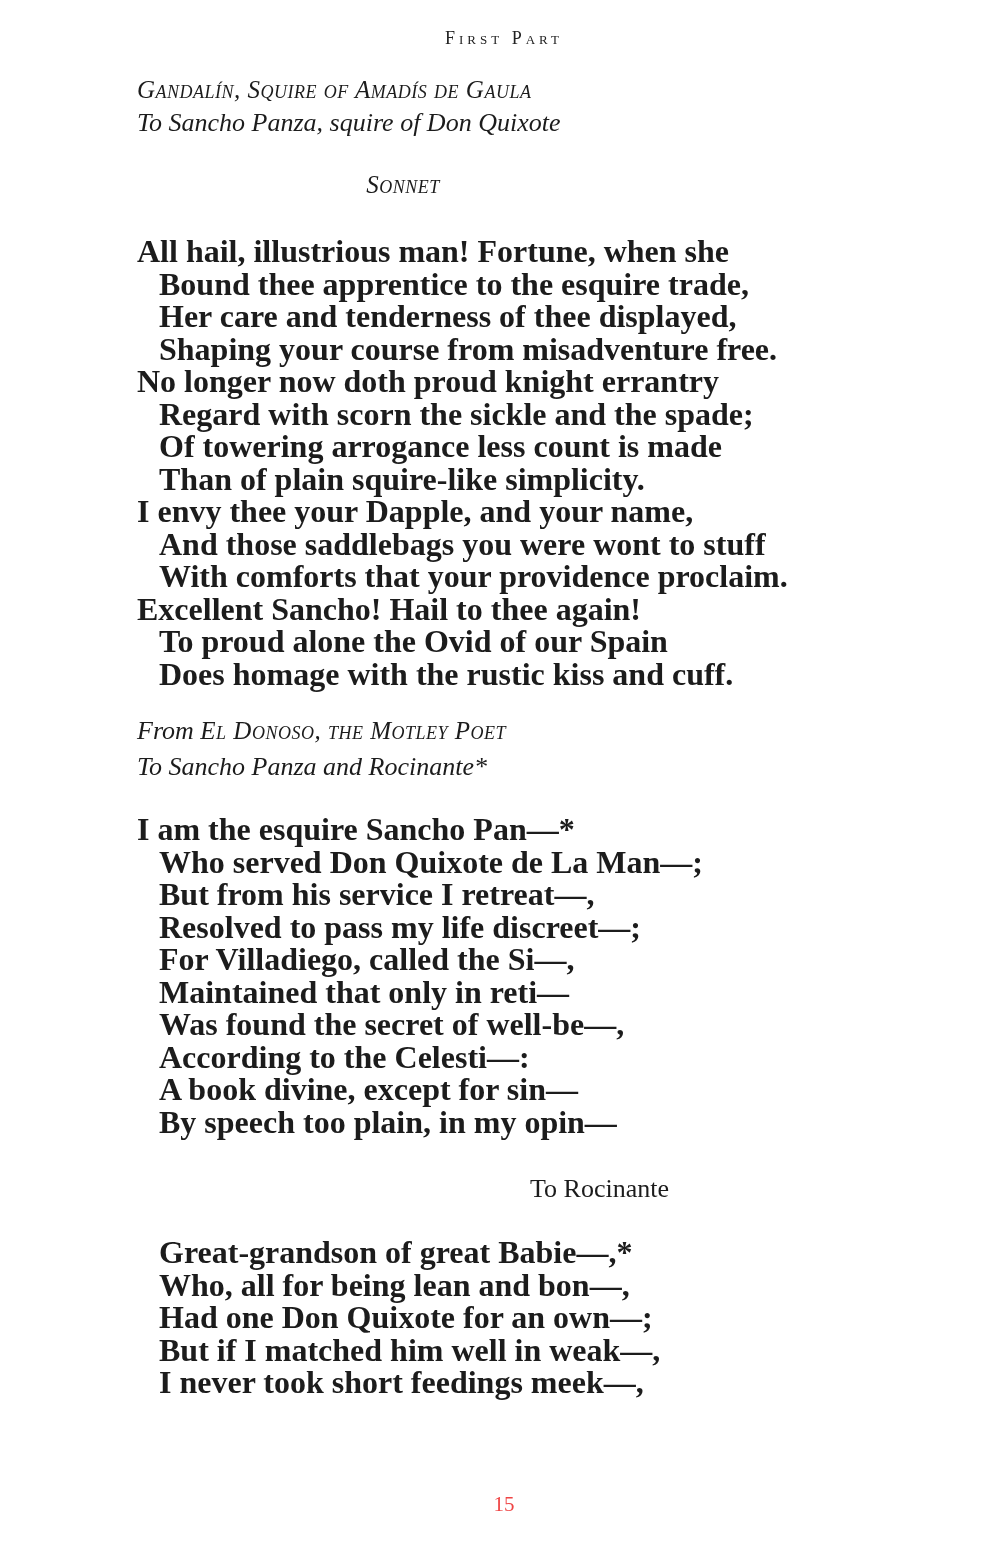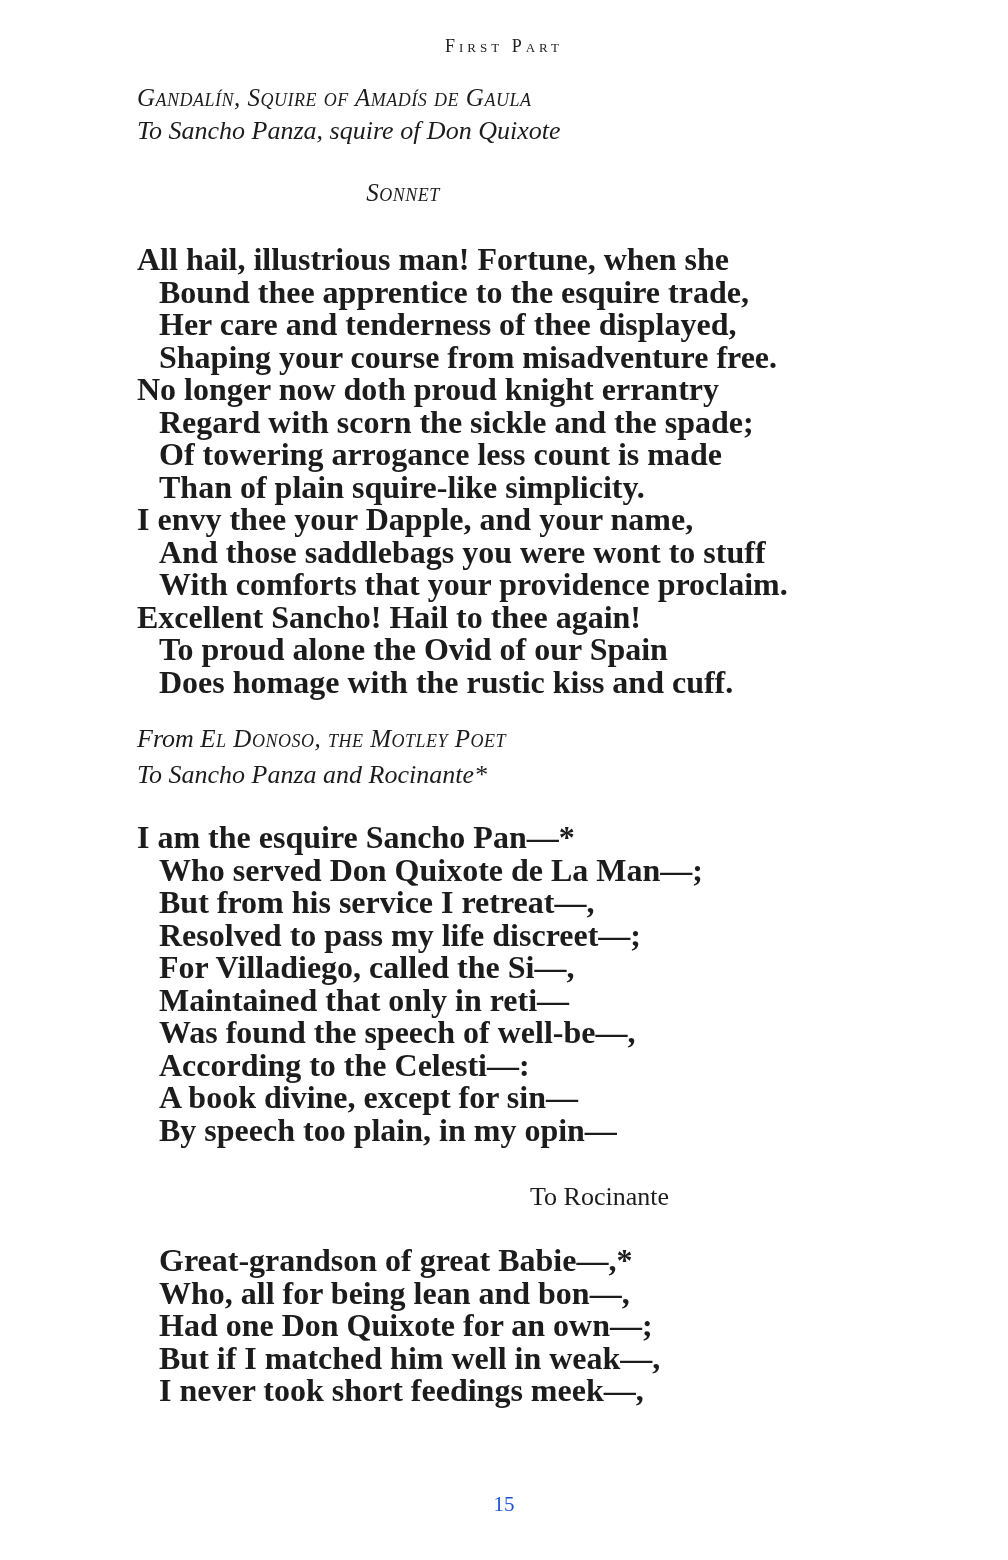--- a/index.html
+++ b/index.html
@@ -6,21 +6,21 @@
   .page {
     position: relative;
     width: 1008px;
     height: 1560px;
     background: #ffffff;
     font-family: "Liberation Serif", serif;
     color: #1c1c1c;
     overflow: hidden;
   }
   .running-header {
-    padding-top: 36px;
+    padding-top: 28px;
     text-align: center;
     font-variant: small-caps;
     letter-spacing: 4px;
     font-size: 18px;
     color: #222;
   }
   .content {
     margin-left: 137px;
     width: 532px;
   }
@@ -59,21 +59,21 @@
   .poem3 { margin-top: 30px; }
   .poem-line { white-space: pre; }
   .poem-line.indent { padding-left: 22px; }
   .page-number {
     position: absolute;
     left: 0;
     right: 0;
     top: 1492px;
     text-align: center;
     font-size: 21px;
-    color: #1d4ed8;
+    color: #ef4444;
   }
 </style>
 </head>
 <body>
 
 <div class="page">
 
   <div class="running-header">First Part</div>
 
   <div class="content">
@@ -109,21 +109,21 @@
       <div class="h-italic">To Sancho Panza and Rocinante*</div>
     </div>
 
     <div class="poem poem2">
         <div class="poem-line">I am the esquire Sancho Pan—*</div>
         <div class="poem-line indent">Who served Don Quixote de La Man—;</div>
         <div class="poem-line indent">But from his service I retreat—,</div>
         <div class="poem-line indent">Resolved to pass my life discreet—;</div>
         <div class="poem-line indent">For Villadiego, called the Si—,</div>
         <div class="poem-line indent">Maintained that only in reti—</div>
-        <div class="poem-line indent">Was found the speech of well-be—,</div>
+        <div class="poem-line indent">Was found the secret of well-be—,</div>
         <div class="poem-line indent">According to the Celesti—:</div>
         <div class="poem-line indent">A book divine, except for sin—</div>
         <div class="poem-line indent">By speech too plain, in my opin—</div>
       </div>
 
     <div class="sect3-heading">To Rocinante</div>
 
     <div class="poem poem3">
         <div class="poem-line indent">Great-grandson of great Babie—,*</div>
         <div class="poem-line indent">Who, all for being lean and bon—,</div>

